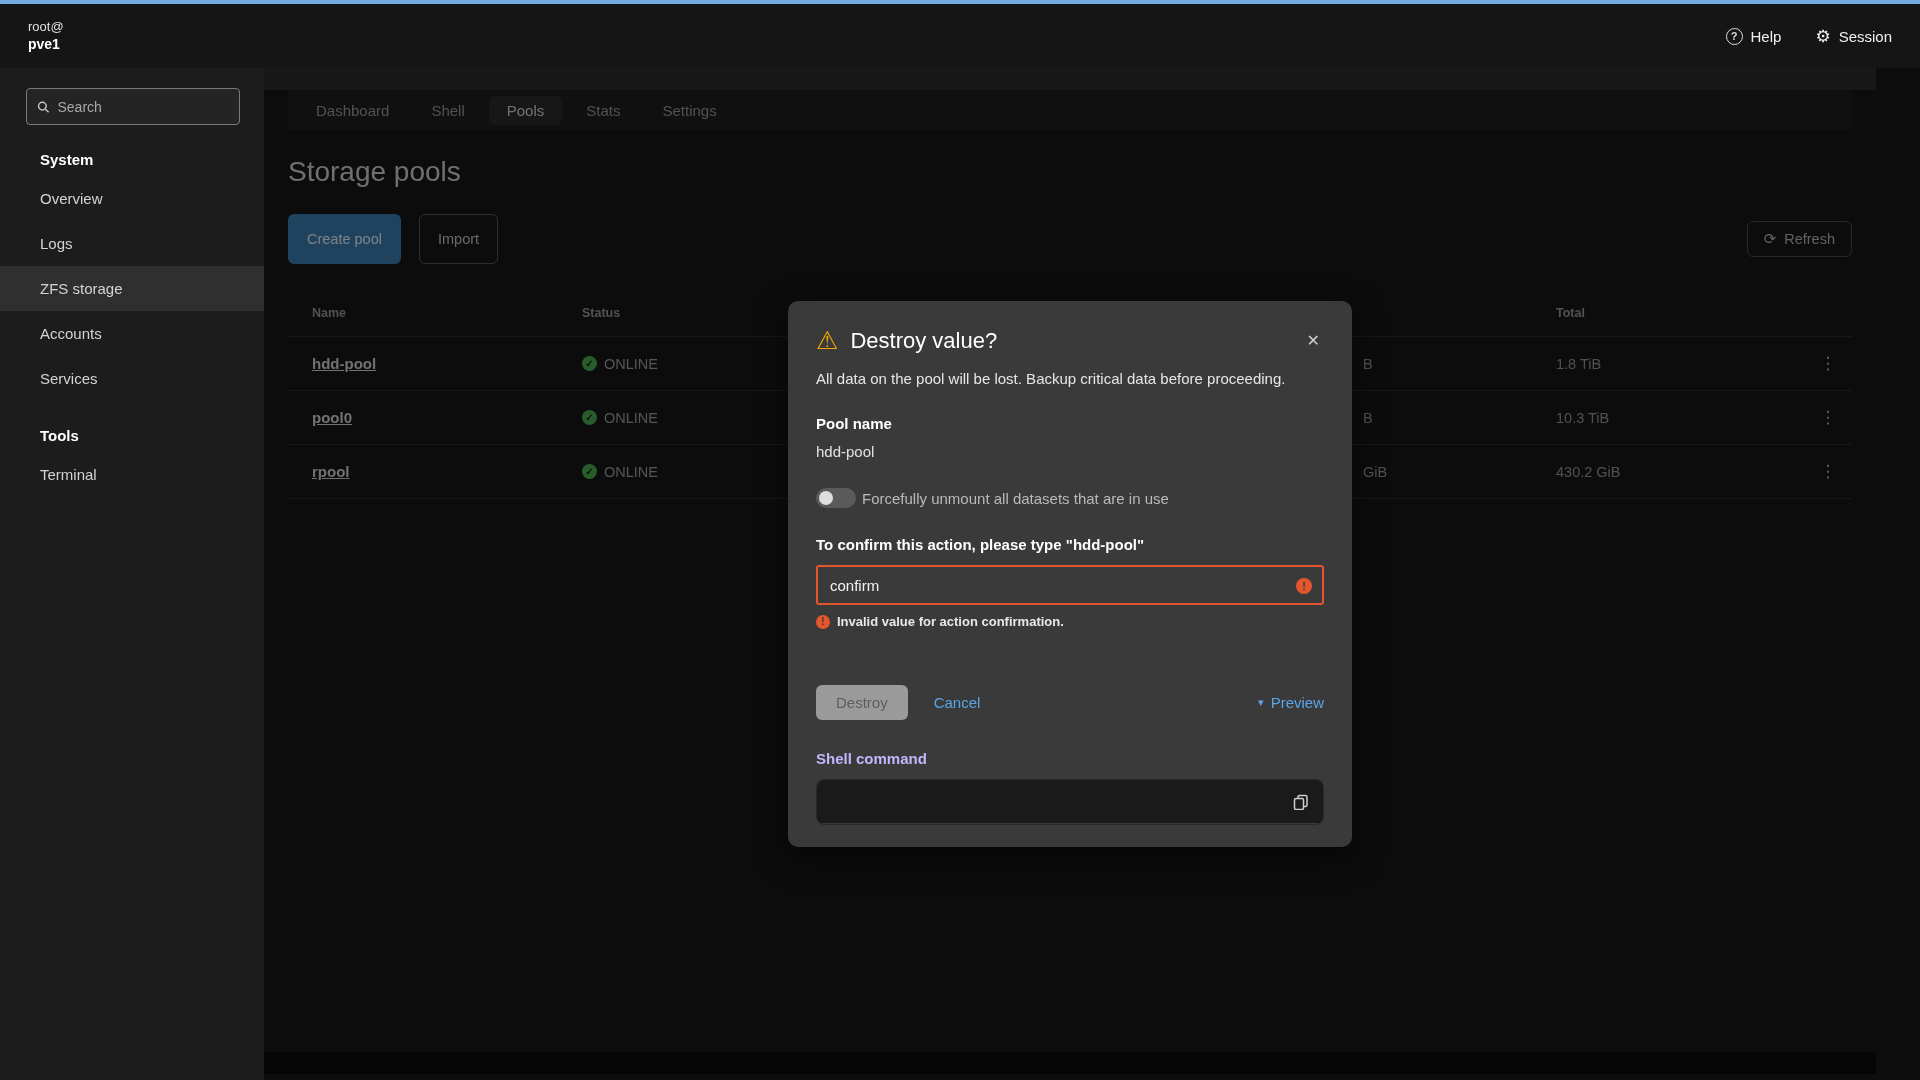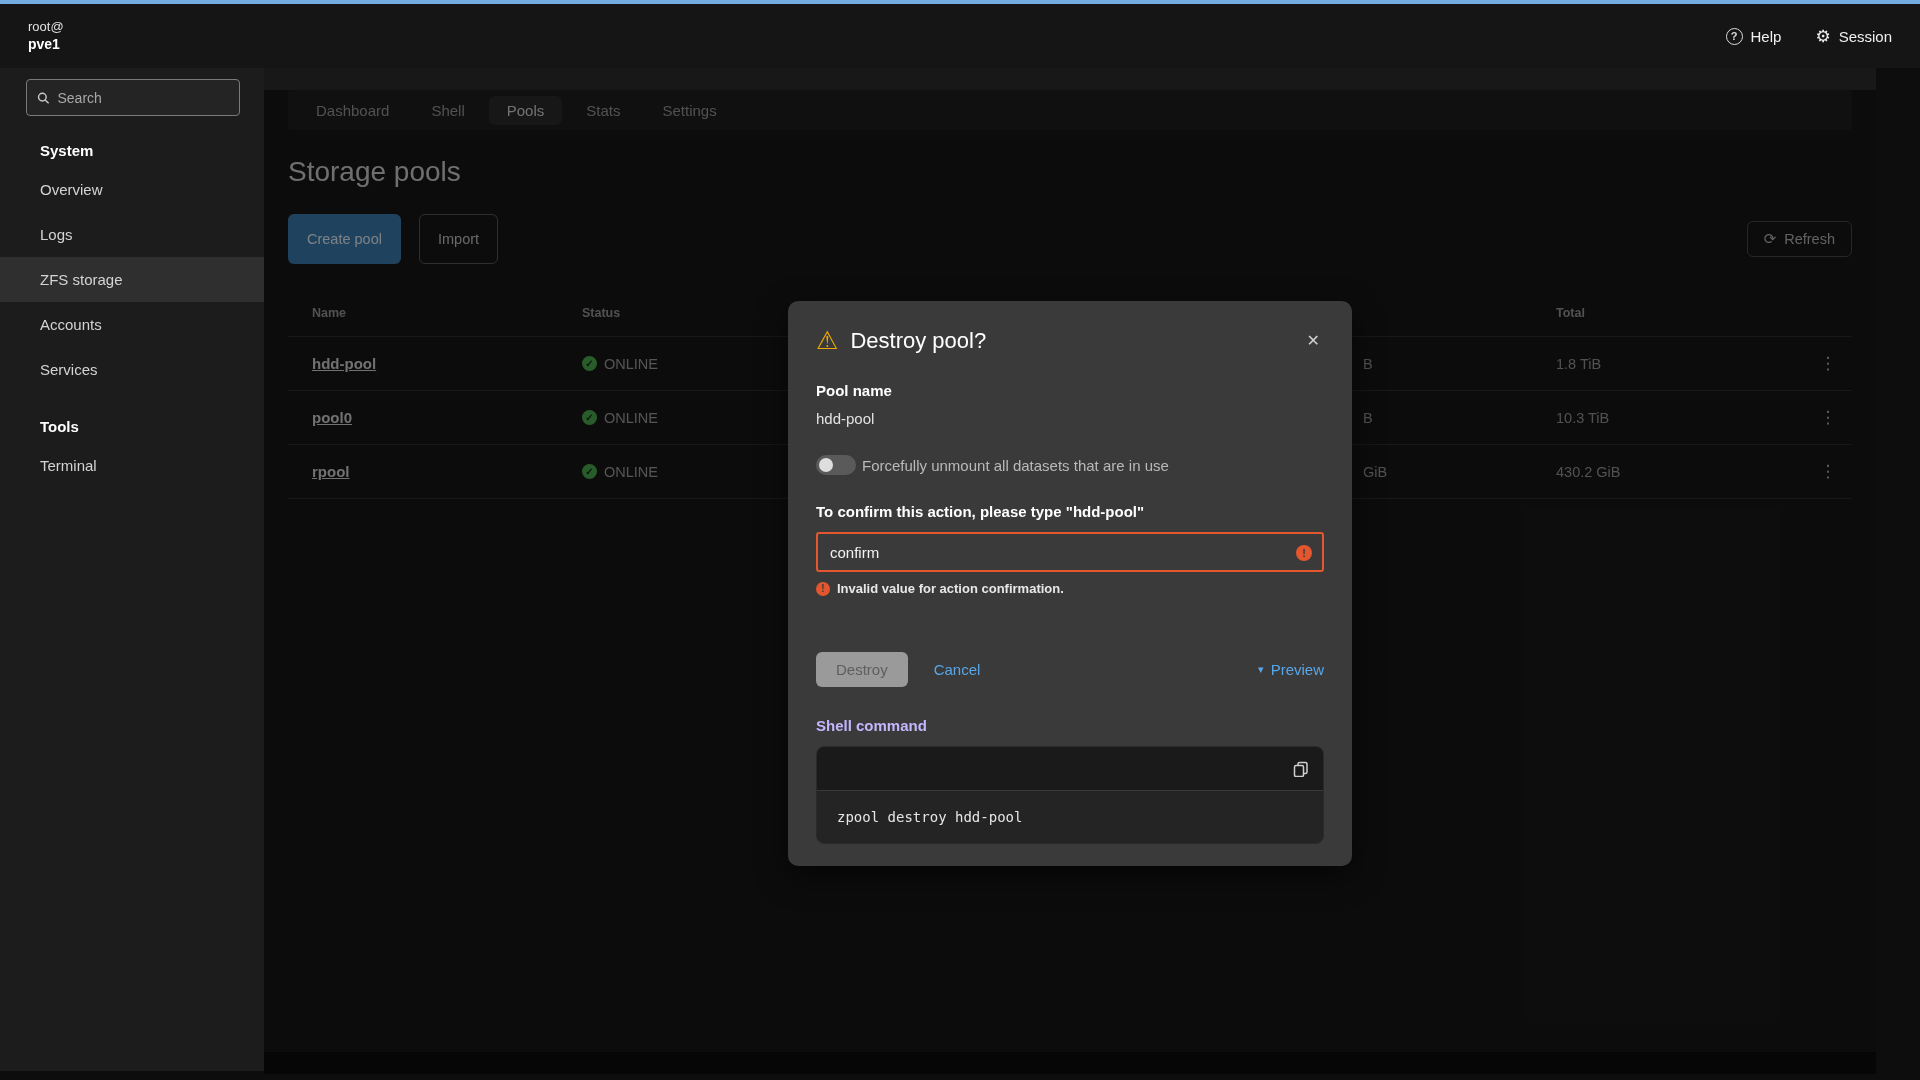--- a/index.html
+++ b/index.html
@@ -13,21 +13,21 @@
   .user-block { line-height:1.35; }
   .user-line1 { font-size:13px; color:#e0e0e0; }
   .user-line2 { font-size:14px; color:#ffffff; font-weight:700; }
   .masthead-right { display:flex; align-items:center; gap:34px; }
   .mast-btn { display:flex; align-items:center; gap:8px; font-size:15px; color:#f0f0f0; cursor:pointer; }
   .qmark { display:inline-flex; width:17px; height:17px; border:1.5px solid #dcdcdc; border-radius:50%;
     align-items:center; justify-content:center; font-size:11px; color:#dcdcdc; font-weight:700; }
   .gear { font-size:17px; color:#ececec; }
 
   
-  .sidebar { position:absolute; left:0; top:59px; width:264px; height:1012px; background:#1c1c1c; z-index:20; }
+  .sidebar { position:absolute; left:0; top:68px; width:264px; height:1012px; background:#1c1c1c; z-index:20; }
   .search-wrap { margin:20px 24px 10px 26px; height:37px; background:#242424; border:1px solid #7a7a7a;
     border-radius:4px; display:flex; align-items:center; padding:0 10px; gap:8px; }
   .search-wrap input { background:transparent; border:none; outline:none; color:#d8d8d8; font-size:14px;
     width:100%; font-family:"Liberation Sans", sans-serif; }
   .search-wrap input::placeholder { color:#a8a8a8; }
   .nav-section-title { margin:26px 0 8px 40px; font-size:15px; font-weight:700; color:#ffffff; }
   .nav-item { height:45px; display:flex; align-items:center; padding-left:40px; font-size:15px;
     color:#d4d4d4; cursor:pointer; }
   .nav-item.active { background:#2f2f2f; }
 
@@ -213,24 +213,25 @@
         <div class="kebab">⋮</div>
       </div>
       <div class="t-row t-body-row" style="height:0; border-top:1px solid #2e2e2e;"></div>
     </div>
 
     <div class="backdrop"></div>
 
     <section class="modal">
       <div class="modal-header">
         <span class="warn-tri">⚠</span>
-        <span class="modal-title">Destroy pool?</span>
+        <span class="modal-title">Destroy value?</span>
         <span class="close-x">✕</span>
       </div>
 
+      <p class="modal-desc">All data on the pool will be lost. Backup critical data before proceeding.</p>
 
       <div class="field-label">Pool name</div>
       <div class="field-value">hdd-pool</div>
 
       <div class="toggle-row">
         <span class="switch">
           <span class="knob"></span>
         </span>
         <span class="toggle-label">Forcefully unmount all datasets that are in use</span>
       </div>
@@ -259,18 +260,17 @@
       <div class="shell-label">Shell command</div>
       <div class="code-block">
         <div class="code-header">
           <span class="copy-btn">
             <svg width="16" height="16" viewBox="0 0 16 16">
               <rect x="5" y="1.5" width="9" height="11" rx="1.5" fill="none" stroke="#cfcfcf" stroke-width="1.5"></rect>
               <rect x="1.5" y="4.5" width="9" height="11" rx="1.5" fill="#1a1a1a" stroke="#cfcfcf" stroke-width="1.5"></rect>
             </svg>
           </span>
         </div>
-        <div class="code-body">zpool destroy hdd-pool</div>
       </div>
     </section>
 
   </div>
 </main>
 
 </body></html>

